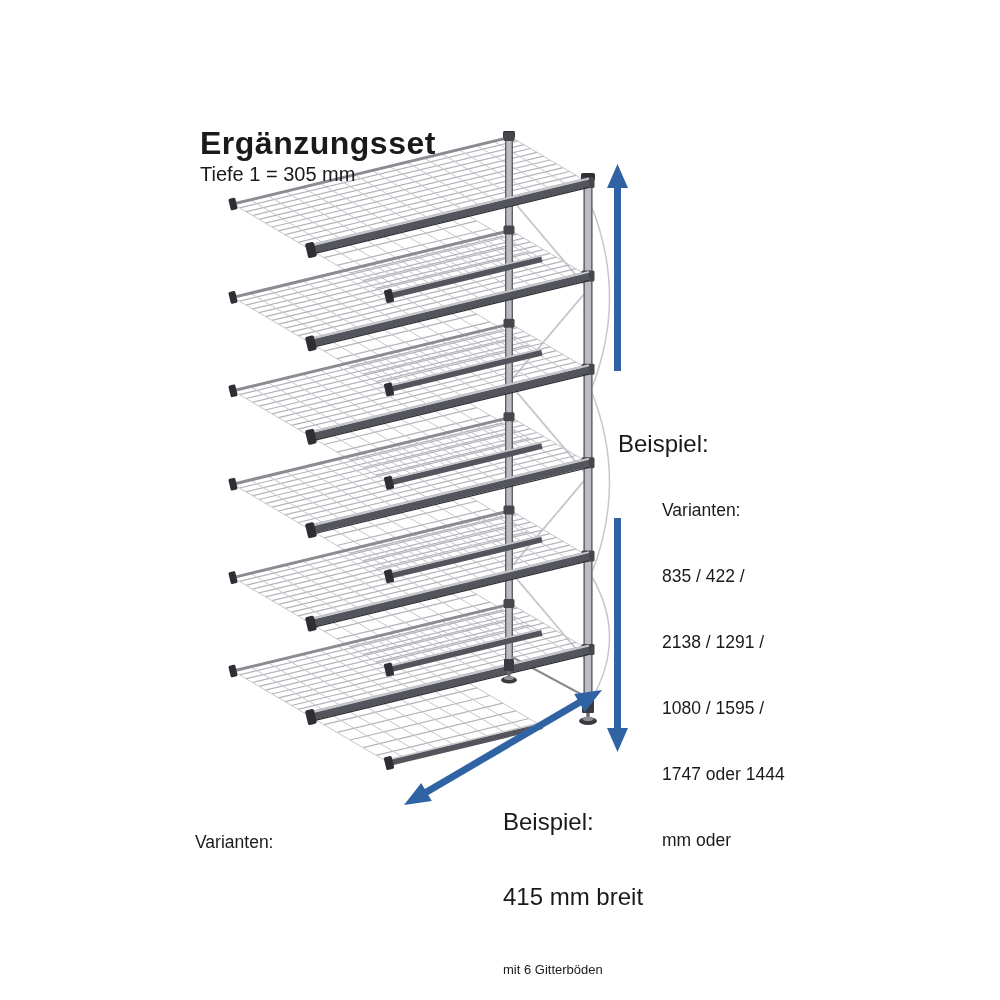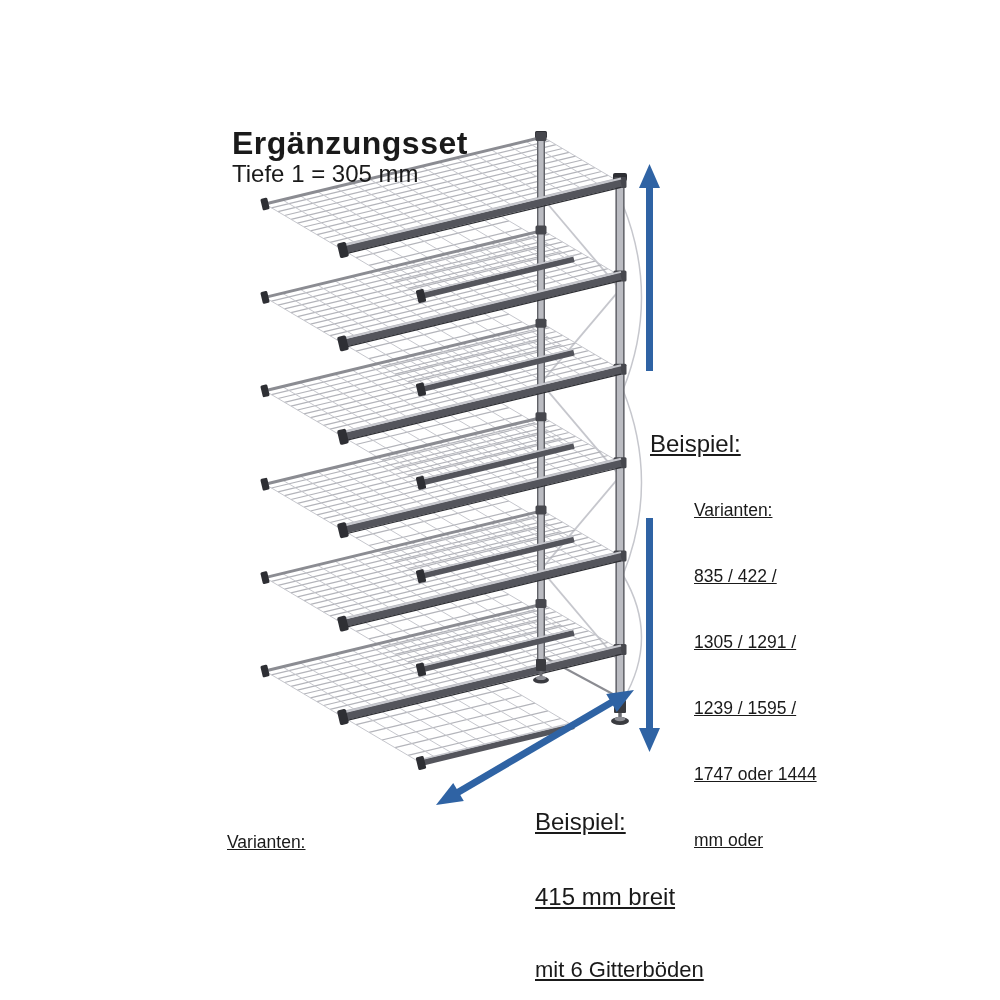--- a/index.html
+++ b/index.html
@@ -1,29 +1,29 @@
 <!DOCTYPE html>
 <html><head>
 <meta charset="utf-8">
 <style>
   html,body{margin:0;padding:0;background:#ffffff;}
   #stage{
     position:relative;width:924px;height:1000px;background:#ffffff;overflow:hidden;
-    font-family:"Liberation Sans", sans-serif;color:#1a1a1a;margin-left:32px;
+    font-family:"Liberation Sans", sans-serif;color:#1a1a1a;
   }
   #rack-svg{position:absolute;left:0;top:0;width:1000px;height:1000px;}
   .txt{position:absolute;white-space:pre;}
   .title{left:200px;top:126px;font-size:32px;font-weight:bold;line-height:34px;letter-spacing:.5px;}
-  .subtitle{left:200px;top:161px;font-size:24px;line-height:26px;}
+  .subtitle{left:200px;top:161px;font-size:20px;line-height:26px;}
   .h-example{left:613px;top:371px;background:#ffffff;padding:3px 6px 4px 5px;font-size:24px;line-height:28px;}
   .h-variants{left:662px;top:455px;font-size:17.5px;line-height:22px;}
   .w-example{left:503px;top:759px;font-size:24px;line-height:25px;}
-  .w-example .note{font-size:22px;line-height:22px;}
+  .w-example .note{font-size:13px;line-height:22px;}
   .w-variants{left:195px;top:787px;font-size:17.5px;line-height:22px;}
-  .line{display:block;text-decoration:underline;}
+  .line{display:block;}
 </style>
 </head>
 <body>
 
 <div id="stage">
 
   <svg id="rack-svg" viewBox="0 0 1000 1000" xmlns="http://www.w3.org/2000/svg">
       <g>
         <line x1="509.0" y1="196.0" x2="588.0" y2="289.4" stroke="#C6C7CD" stroke-width="1.8" stroke-linecap="butt"></line>
         <line x1="588.0" y1="289.4" x2="509.0" y2="382.8" stroke="#C6C7CD" stroke-width="1.8" stroke-linecap="butt"></line>
@@ -428,22 +428,22 @@
     </svg>
 
 <div class="txt title">Ergänzungsset</div>
     <div class="txt subtitle">Tiefe 1 = 305 mm</div>
     <div class="txt h-example">
     <span class="line">Beispiel:</span>
   </div>
     <div class="txt h-variants">
     <span class="line">Varianten:</span>
     <span class="line">835 / 422 /</span>
-    <span class="line">1305 / 1291 /</span>
-    <span class="line">1239 / 1595 /</span>
+    <span class="line">2138 / 1291 /</span>
+    <span class="line">1080 / 1595 /</span>
     <span class="line">1747 oder 1444</span>
     <span class="line">mm oder</span>
   </div>
     <div class="txt w-example">
     <span class="line">Beispiel:</span>
     <span class="line">415 mm breit</span>
     <span class="line note">mit 6 Gitterböden</span>
   </div>
     <div class="txt w-variants">
     <span class="line">Varianten:</span>

